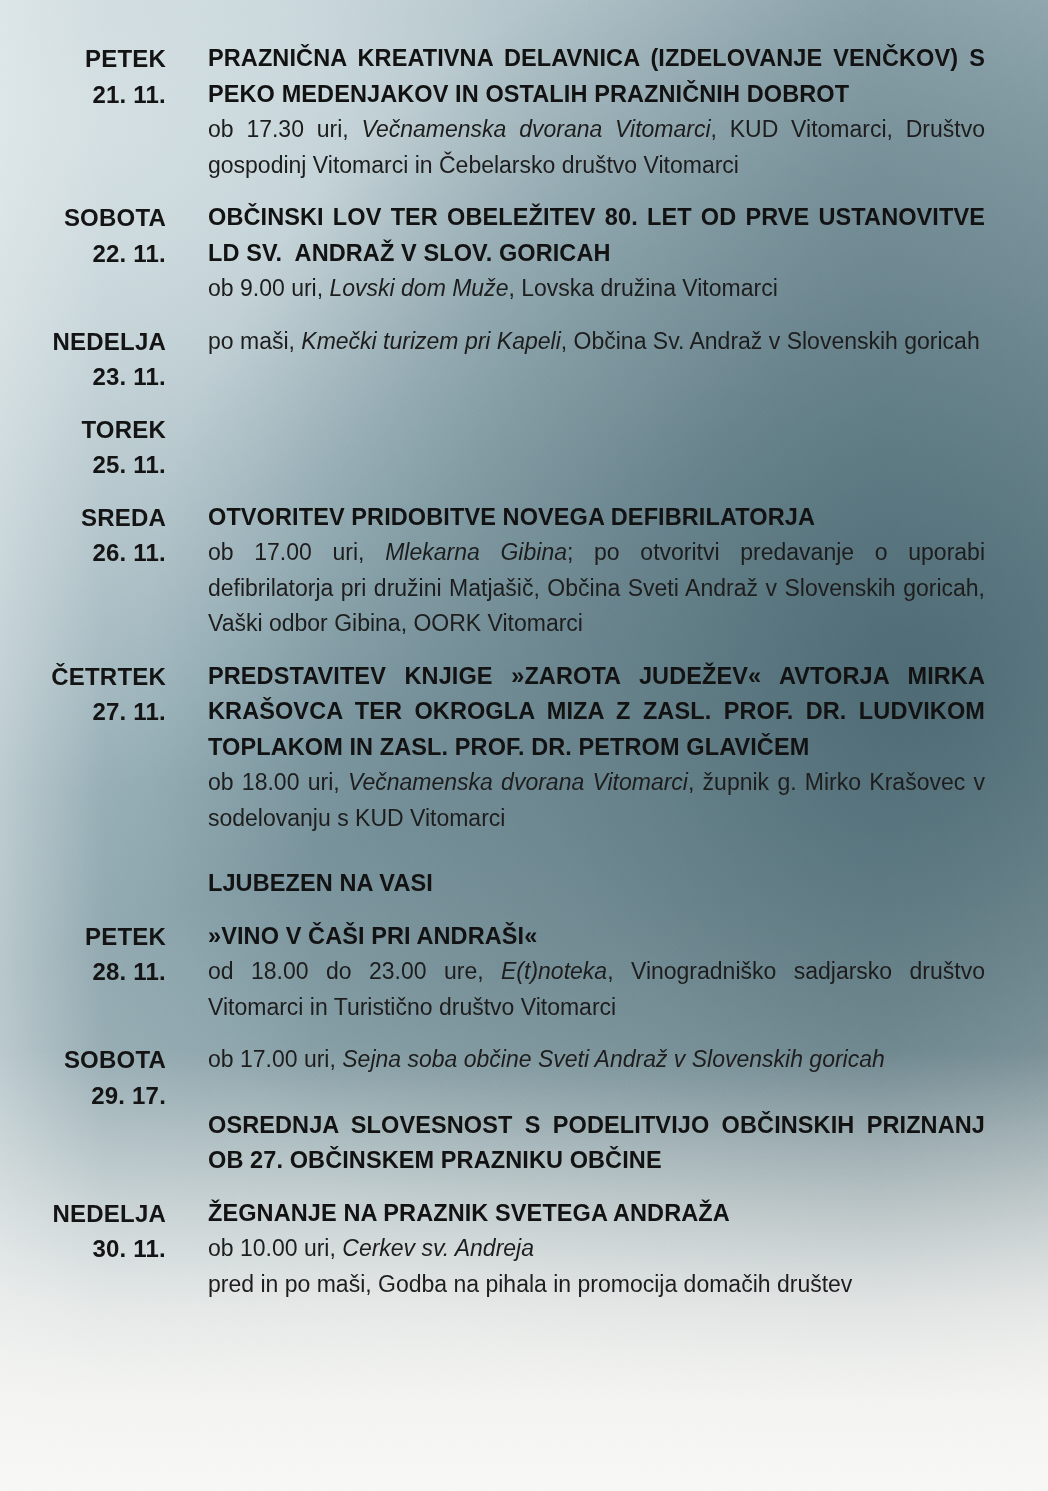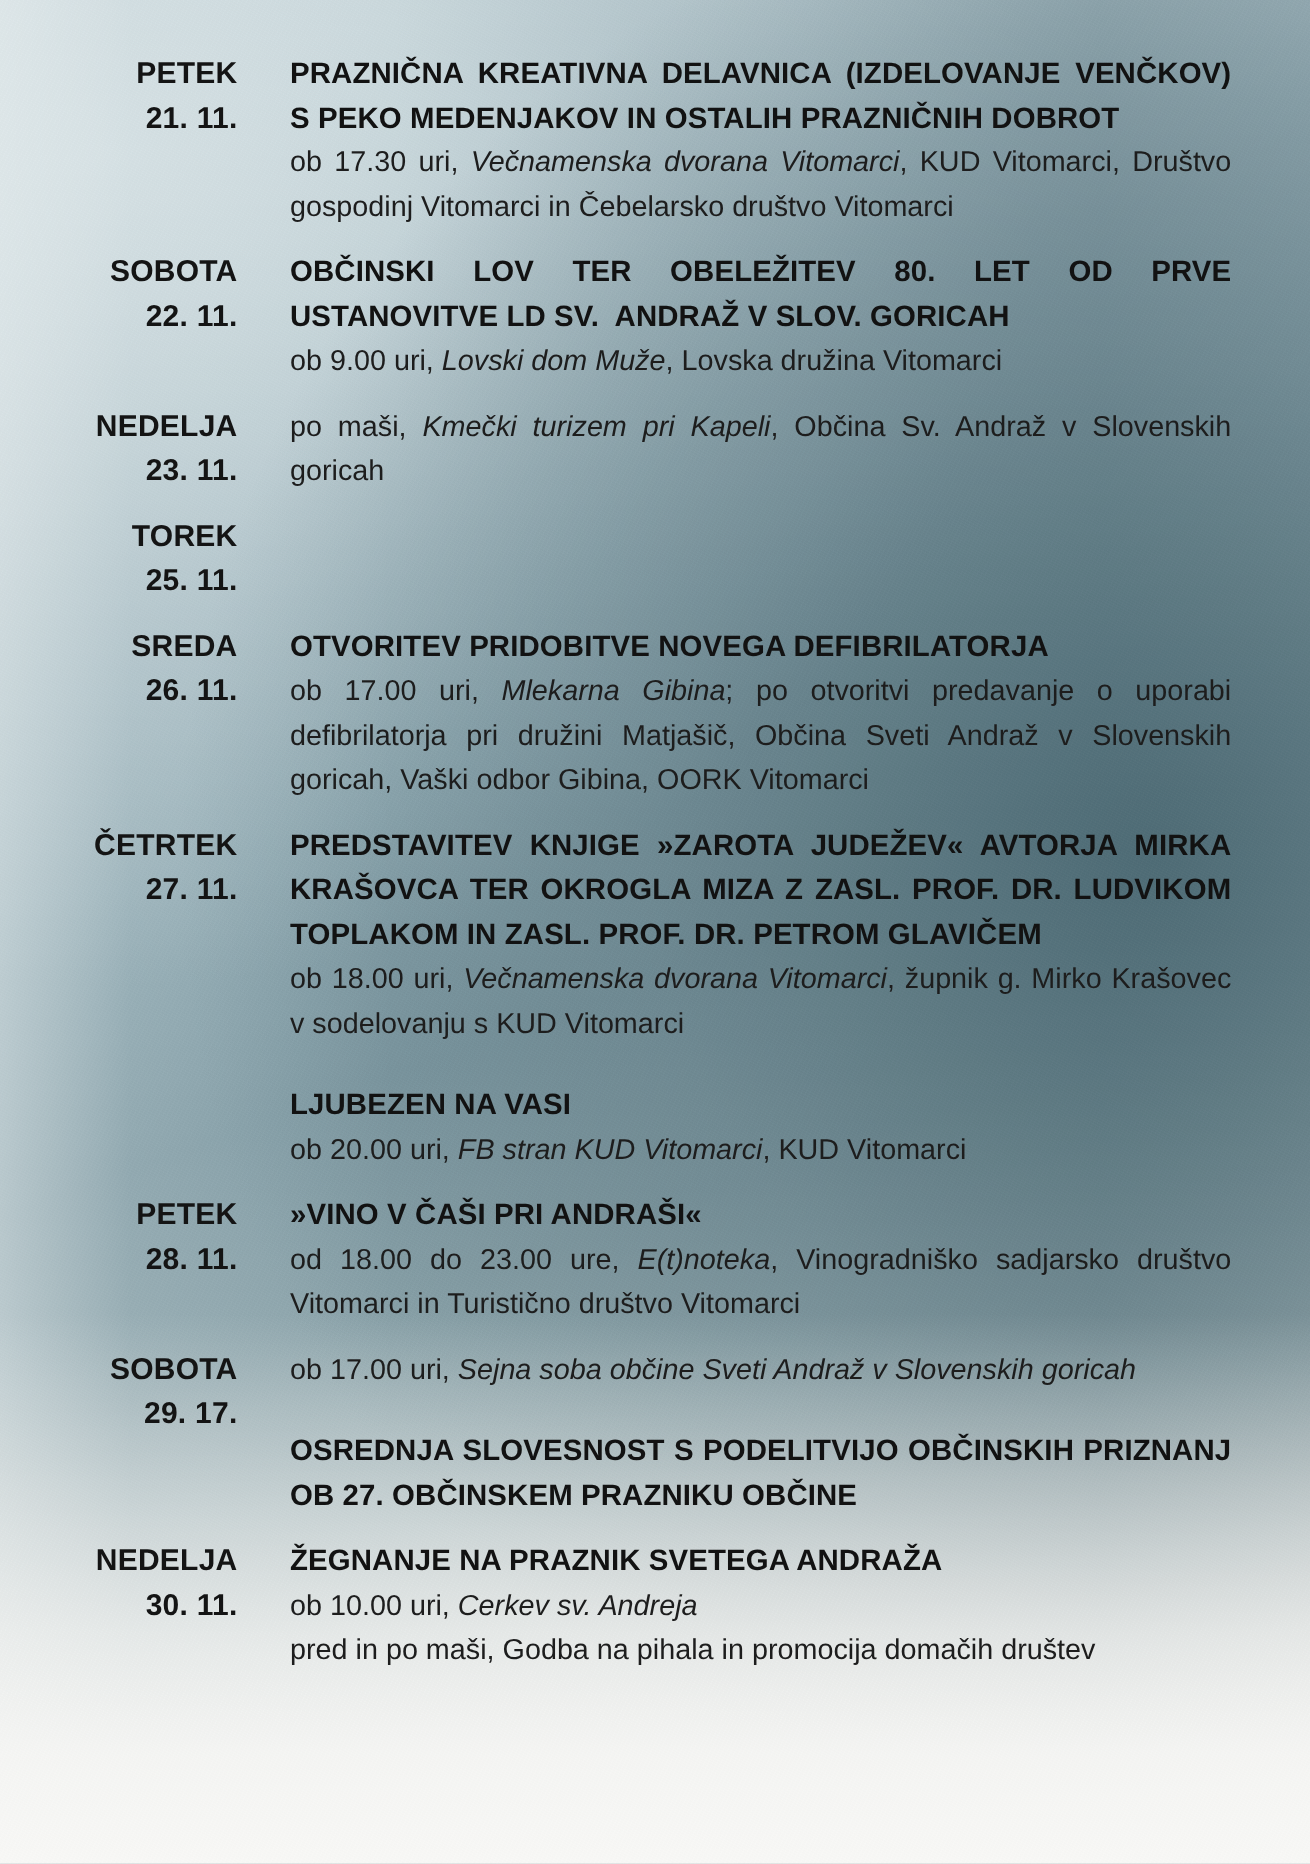--- a/index.html
+++ b/index.html
@@ -88,21 +88,20 @@
     flex: 0 0 166px;
     text-align: right;
     padding-right: 0;
     color: #141414;
     font-weight: bold;
     font-size: 24px;
     line-height: 35.5px;
     letter-spacing: 0.2px;
     font-stretch: condensed;
     white-space: nowrap;
-    padding-left: 24px;
   }
   .date-cell .dow { display: block; }
   .date-cell .dmy { display: block; }
 
   .body-cell {
     flex: 1 1 auto;
     padding-left: 42px;
     box-sizing: border-box;
   }
 
@@ -198,21 +197,20 @@
         <span class="dow">ČETRTEK</span>
         <span class="dmy">27. 11.</span>
       </div>
       <div class="body-cell">
         <div class="entry">
           <p class="ev-title">PREDSTAVITEV KNJIGE »ZAROTA JUDEŽEV« AVTORJA MIRKA KRAŠOVCA TER OKROGLA MIZA Z ZASL. PROF. DR. LUDVIKOM TOPLAKOM IN ZASL. PROF. DR. PETROM GLAVIČEM</p>
           <p class="ev-detail"><span>ob 18.00 uri, </span><em>Večnamenska dvorana Vitomarci</em><span>, župnik g. Mirko Krašovec v sodelovanju s KUD Vitomarci</span></p>
         </div>
         <div class="entry">
           <p class="ev-title">LJUBEZEN NA VASI</p>
-          <p class="ev-detail"><span>ob 20.00 uri, </span><em>FB stran KUD Vitomarci</em><span>, KUD Vitomarci</span></p>
         </div>
       </div>
     </div>
     <div class="event-row">
       <div class="date-cell">
         <span class="dow">PETEK</span>
         <span class="dmy">28. 11.</span>
       </div>
       <div class="body-cell">
         <div class="entry">

